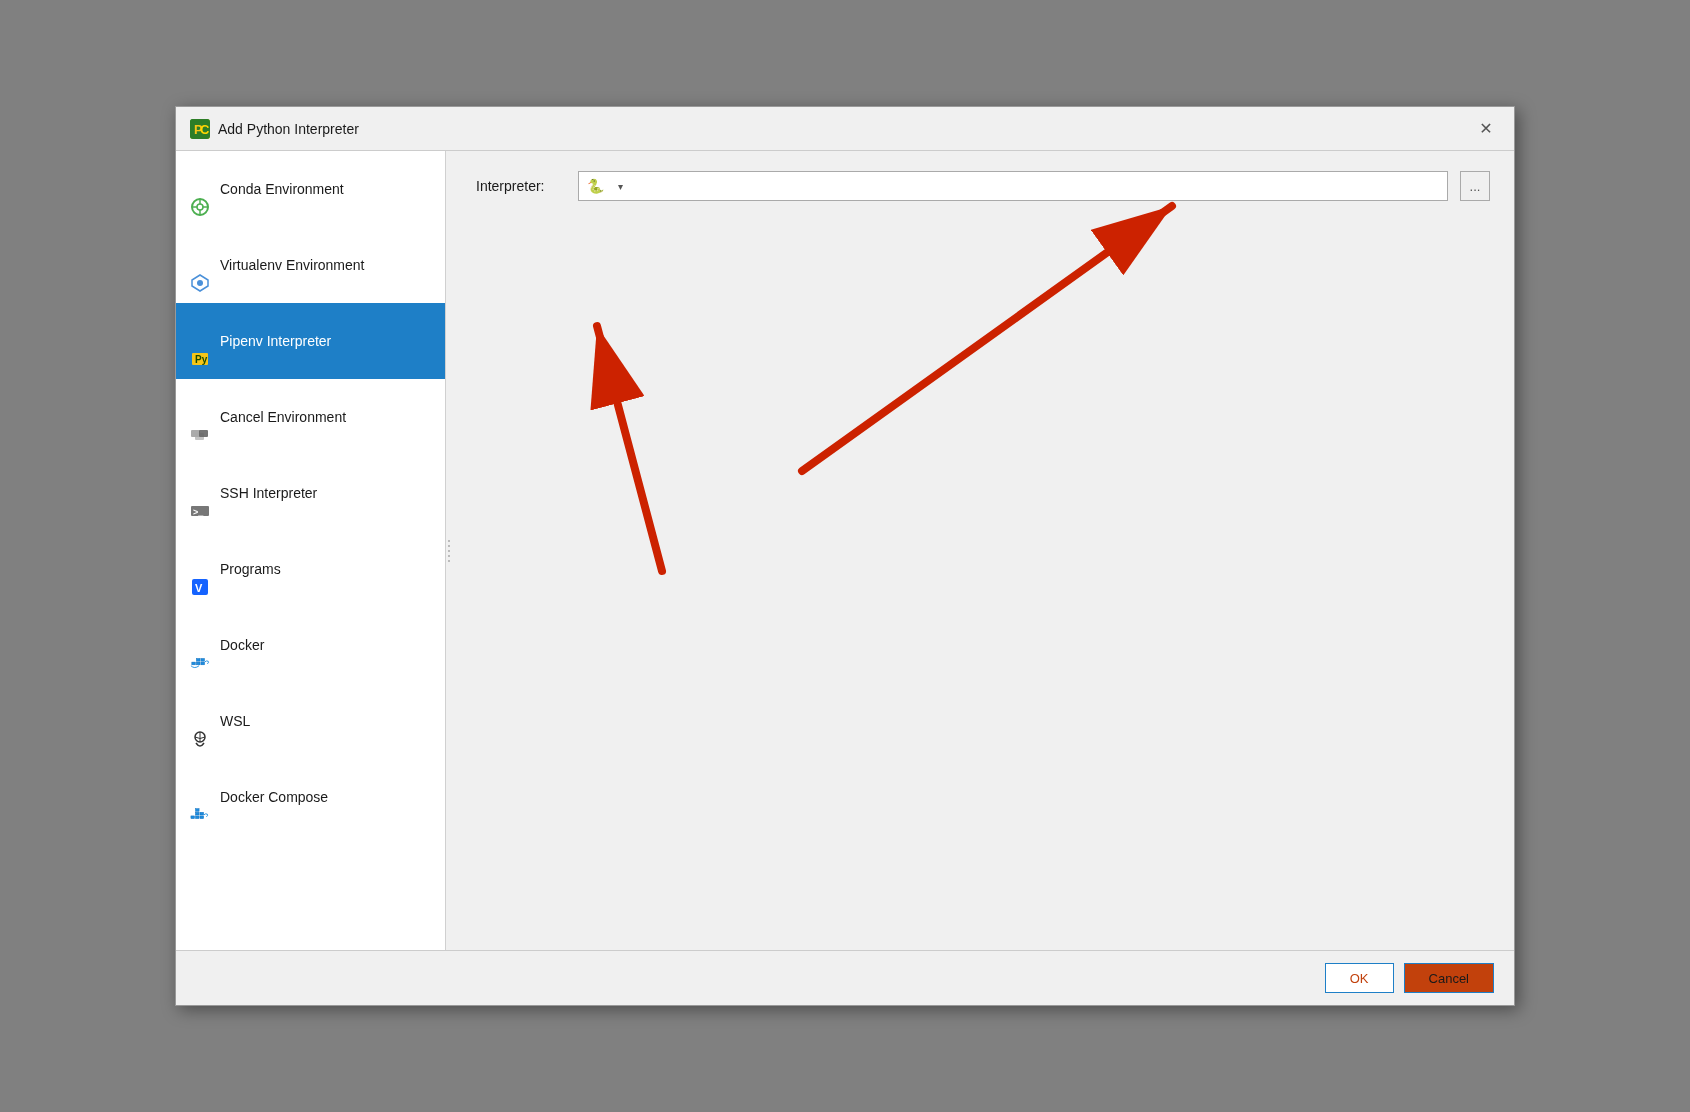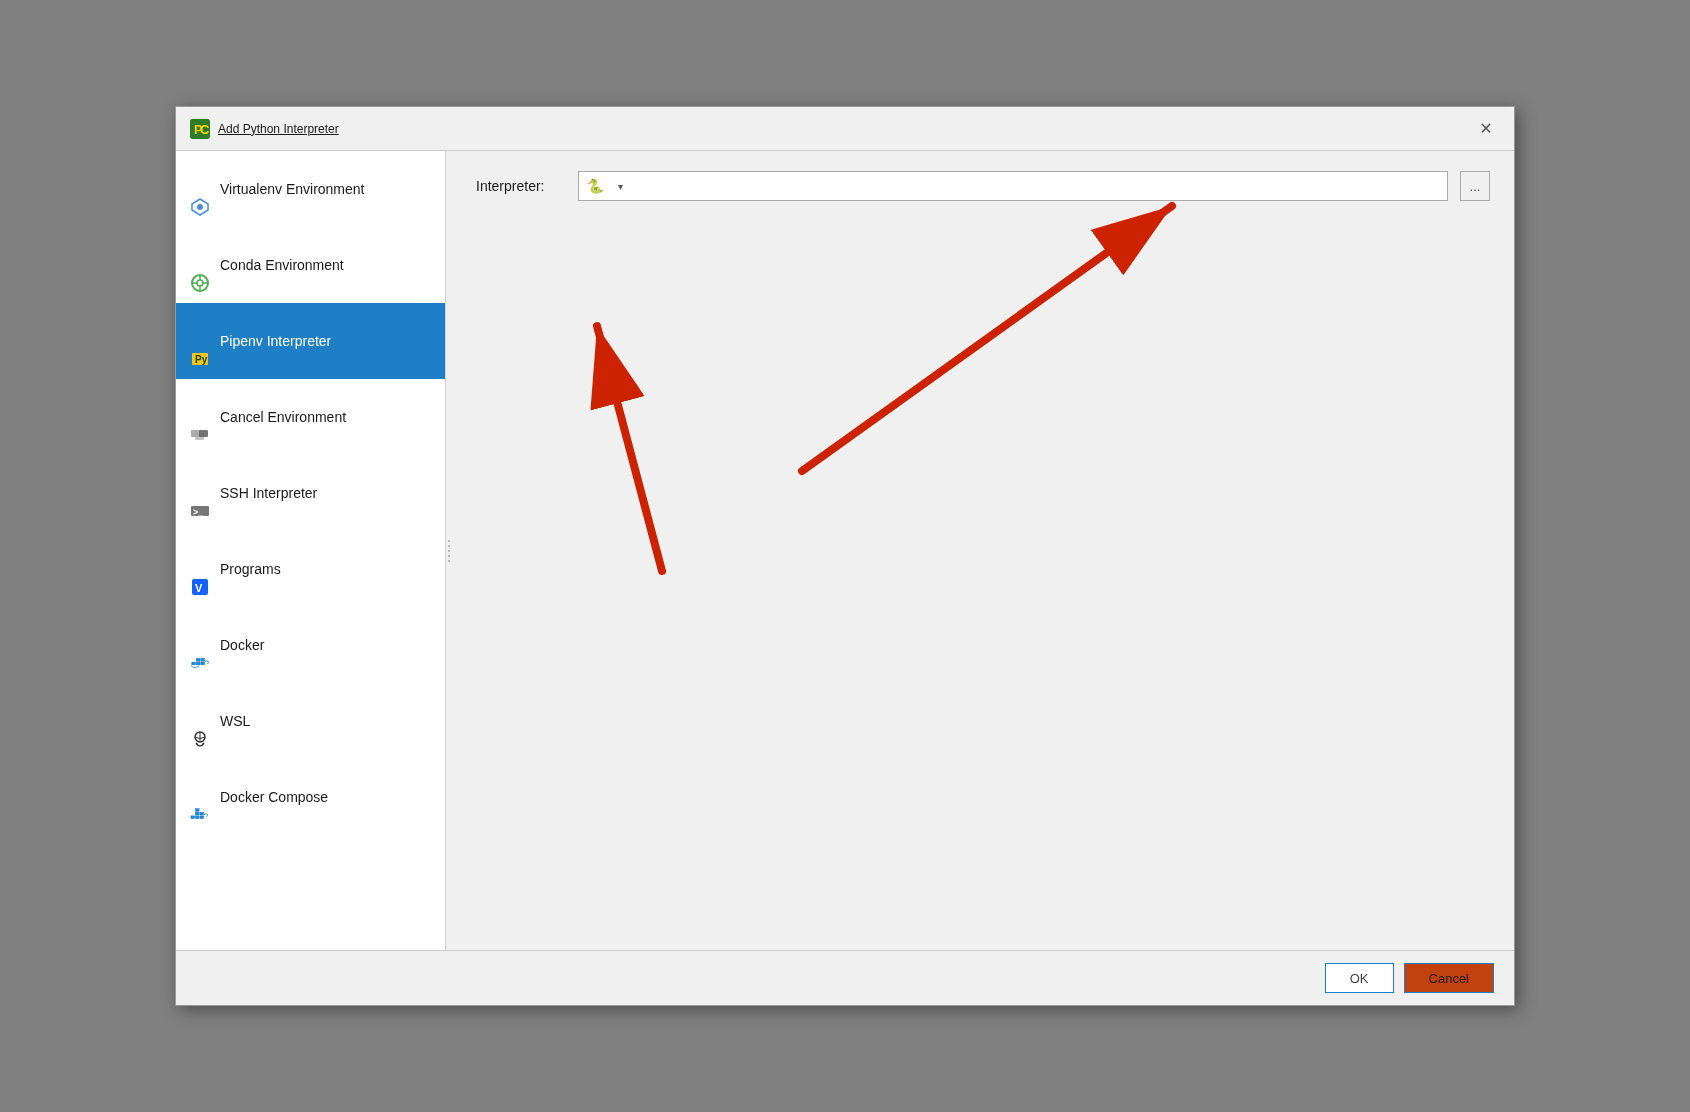--- a/index.html
+++ b/index.html
@@ -55,24 +55,23 @@
       display: flex;
       align-items: center;
       justify-content: center;
       font-size: 11px;
       color: white;
       font-weight: bold;
       flex-shrink: 0;
     }
 
     .title-text {
-      font-size: 12px;
+      font-size: 14px;
       color: #1a1a1a;
       font-weight: 400;
-      text-decoration: underline;
     }
 
     .close-btn {
       width: 28px;
       height: 28px;
       background: transparent;
       border: none;
       cursor: pointer;
       display: flex;
       align-items: center;
@@ -213,21 +212,21 @@
       padding: 0 24px;
       border: 1px solid #1e7fc7;
       cursor: pointer;
       font-size: 13px;
       background: #c2410c;
       color: #1a1a1a;
     }
 
     .btn-ok {
       background: white;
-      color: #404040;
+      color: #c2410c;
     }
 
     
     .resize-handle {
       width: 6px;
       background: transparent;
       cursor: col-resize;
       display: flex;
       flex-direction: column;
       justify-content: center;
@@ -277,39 +276,39 @@
     <button class="close-btn">✕</button>
   </div>
 
   <div class="dialog-body">
 
     <div class="sidebar">
 
       <div class="sidebar-item">
         <div class="item-icon">
           <svg width="20" height="20" viewBox="0 0 20 20">
-            <polygon points="10,2 18,7 18,13 10,18 2,13 2,7" fill="none" stroke="#4a90d9" stroke-width="1.5"></polygon>
-            <circle cx="10" cy="10" r="3" fill="#4a90d9"></circle>
-          </svg>
-        </div>
-        <span>Virtualenv Environment</span>
-      </div>
-
-      <div class="sidebar-item">
-        <div class="item-icon">
-          <svg width="20" height="20" viewBox="0 0 20 20">
             <circle cx="10" cy="10" r="8" fill="none" stroke="#4caf50" stroke-width="2"></circle>
             <circle cx="10" cy="10" r="3" fill="none" stroke="#4caf50" stroke-width="1.5"></circle>
             <line x1="10" y1="2" x2="10" y2="7" stroke="#4caf50" stroke-width="1.5"></line>
             <line x1="10" y1="13" x2="10" y2="18" stroke="#4caf50" stroke-width="1.5"></line>
             <line x1="2" y1="10" x2="7" y2="10" stroke="#4caf50" stroke-width="1.5"></line>
             <line x1="13" y1="10" x2="18" y2="10" stroke="#4caf50" stroke-width="1.5"></line>
           </svg>
         </div>
         <span>Conda Environment</span>
+      </div>
+
+      <div class="sidebar-item">
+        <div class="item-icon">
+          <svg width="20" height="20" viewBox="0 0 20 20">
+            <polygon points="10,2 18,7 18,13 10,18 2,13 2,7" fill="none" stroke="#4a90d9" stroke-width="1.5"></polygon>
+            <circle cx="10" cy="10" r="3" fill="#4a90d9"></circle>
+          </svg>
+        </div>
+        <span>Virtualenv Environment</span>
       </div>
 
       <div class="sidebar-item active">
         <div class="item-icon">
           <svg width="20" height="20" viewBox="0 0 20 20">
             <rect x="2" y="4" width="16" height="12" rx="1" fill="#f5c518"></rect>
             <text x="5" y="14" font-size="10" font-weight="bold" fill="#1a4a00" font-family="Arial">Py</text>
           </svg>
         </div>
         <span>Pipenv Interpreter</span>

